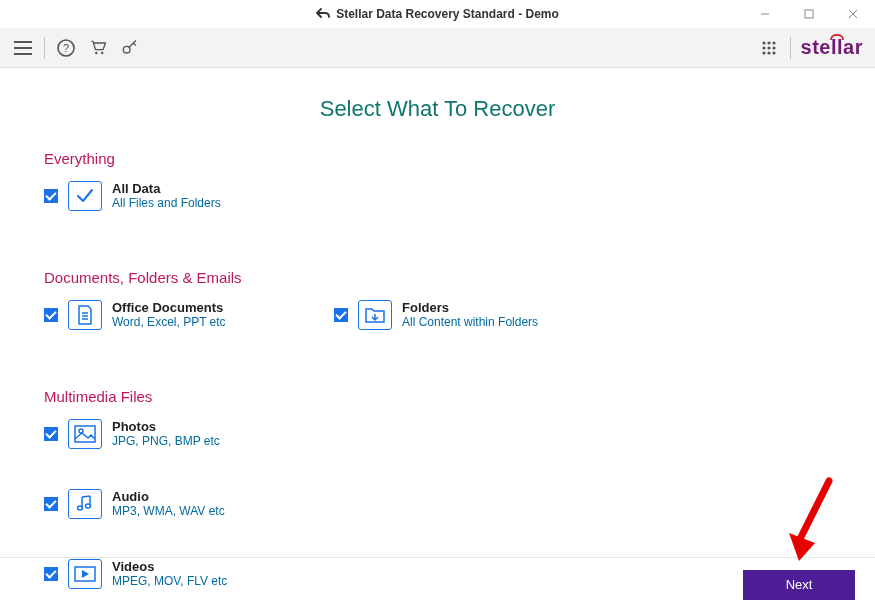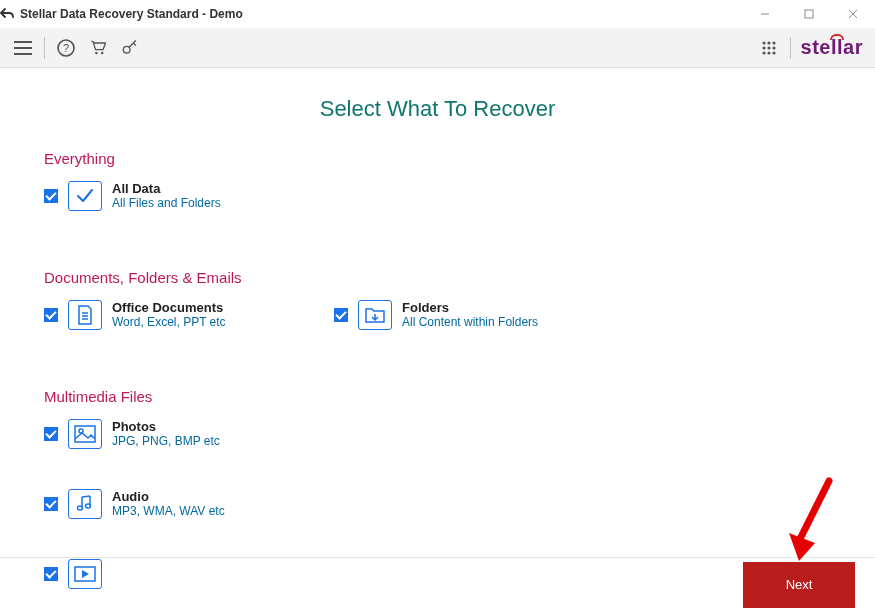--- a/index.html
+++ b/index.html
@@ -17,20 +17,21 @@
     display: flex;
     align-items: center;
     position: relative;
     font-size: 12px;
     color: #333;
   }
   .titlebar .title-wrap {
     position: absolute;
     left: 0; right: 0;
     display: flex;
+    justify-content: center;
     align-items: center;
     gap: 6px;
   }
   .titlebar .title-wrap .undo-ico svg { display:block; }
   .titlebar .win-controls {
     position: absolute;
     right: 0;
     top: 0;
     display: flex;
     gap: 0;
@@ -162,25 +163,25 @@
     position:absolute;
     left:0; right:0; bottom:0;
     height:54px;
     border-top:1px solid #e5e5e5;
     display:flex;
     align-items:center;
     justify-content:flex-end;
     padding-right:20px;
   }
   .next-btn {
-    background:#b91c1c;
+    background:#4c1d95;
     color:#fff;
     border:none;
     width:112px;
-    height:46px;
+    height:30px;
     font-size:13px;
     cursor:pointer;
   }
   
   .arrow {
     position:absolute;
     right:36px;
     bottom:46px;
     width:54px;
     height:90px;
@@ -356,20 +357,24 @@
       </div>
     </div>
     <div class="item">
       <input type="checkbox" class="chk" checked="" style="">
       <div class="iconbox">
         <svg width="22" height="16" viewBox="0 0 22 16">
             <rect x="1" y="1" width="20" height="14" fill="none" stroke="#1a73e8" stroke-width="1.5"></rect>
             <path d="M8 4 L15 8 L8 12 Z" fill="#1a73e8"></path>
           </svg>
       </div>
+      <div class="textcol">
+        <span class="item-title">Videos</span>
+        <span class="item-sub">MPEG, MOV, FLV etc</span>
+      </div>
     </div>
   </div>
 </div>
 
 <div class="footer">
   <button class="next-btn">Next</button>
 </div>
 
 <svg class="arrow" viewBox="0 0 54 90">
   <line x1="44" y1="6" x2="14" y2="66" stroke="#e60000" stroke-width="7" stroke-linecap="round"></line>

